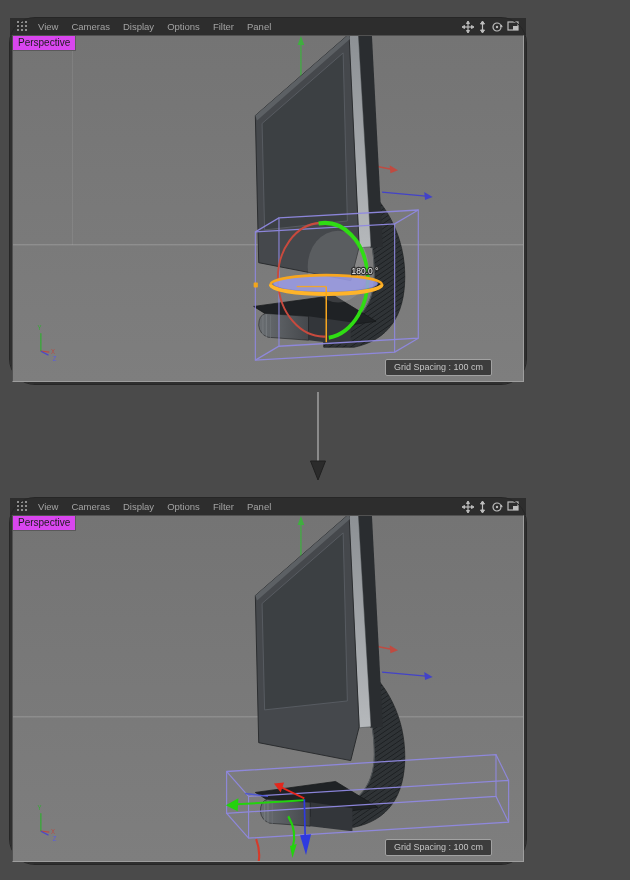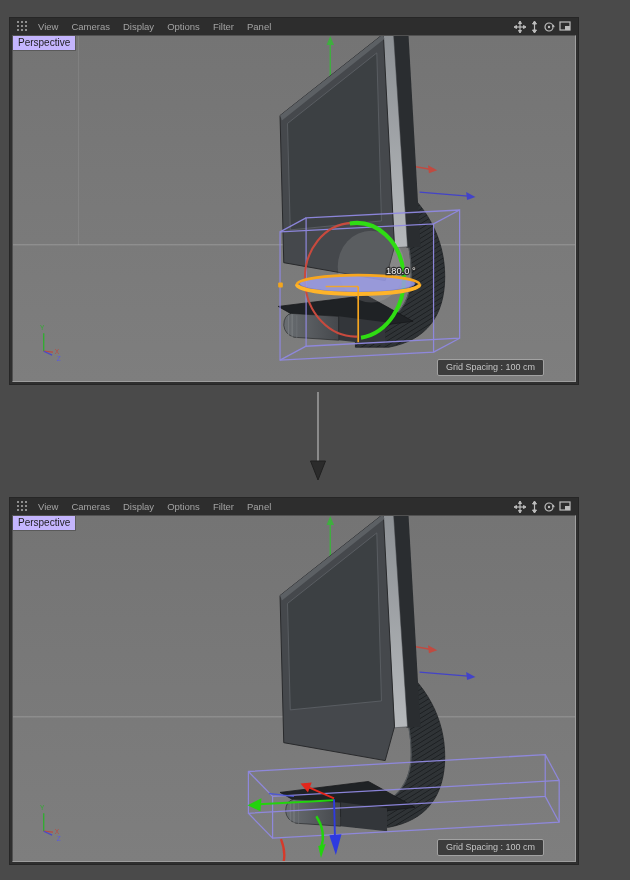--- a/index.html
+++ b/index.html
@@ -2,22 +2,22 @@
 <html><head>
 <meta charset="utf-8">
 <style>
   html,body{margin:0;padding:0;}
   body{
     width:630px;height:880px;position:relative;overflow:hidden;
     background:#4a4a4a;
     font-family:"Liberation Sans",sans-serif;
   }
   .shot{
-    position:absolute;left:10px;width:568px;height:366px;
-    background:#2f2f2f;outline:1px solid #262626;
+    position:absolute;left:10px;width:516px;height:366px;
+    background:#2f2f2f;outline:1px solid #262626;border-radius:25px;
   }
   .shot.top{top:18px;}
   .shot.bottom{top:498px;}
   .menubar{
     height:17px;display:flex;align-items:center;
     background:#2d2d2d;color:#a3a3a3;font-size:9.5px;
     padding:0 7px;user-select:none;
   }
   .menubar .drag{margin-right:10px;display:flex;align-items:center;}
   .menubar .item{margin-right:13px;cursor:default;white-space:nowrap;}
@@ -25,21 +25,21 @@
   .menubar .mico{margin-left:4px;display:flex;align-items:center;}
   .viewport{
     position:absolute;top:17px;left:2px;right:2px;bottom:2px;
     background:#7a7a7a;overflow:hidden;
     border:1px solid #515151;
     border-right-color:#9e9e9e;border-bottom-color:#9e9e9e;
   }
   .scene{position:absolute;top:0;left:0;width:100%;height:100%;}
   .chip-perspective{
     position:absolute;top:0;left:0;
-    background:#c4b5fd;color:#1d1d1d;font-size:10px;
+    background:#d946ef;color:#1d1d1d;font-size:10px;
     padding:1px 5px 2px;border-right:1px solid #5a5a5a;border-bottom:1px solid #5a5a5a;
   }
   .chip-grid{
     position:absolute;right:31px;bottom:5px;
     background:#3c3c3c;color:#c6c6c6;font-size:9px;
     padding:2px 8px 3px;border:1px solid #a2a2a2;border-radius:2px;
     white-space:nowrap;
   }
   .flow-arrow{position:absolute;left:307px;top:390px;}
 </style>

